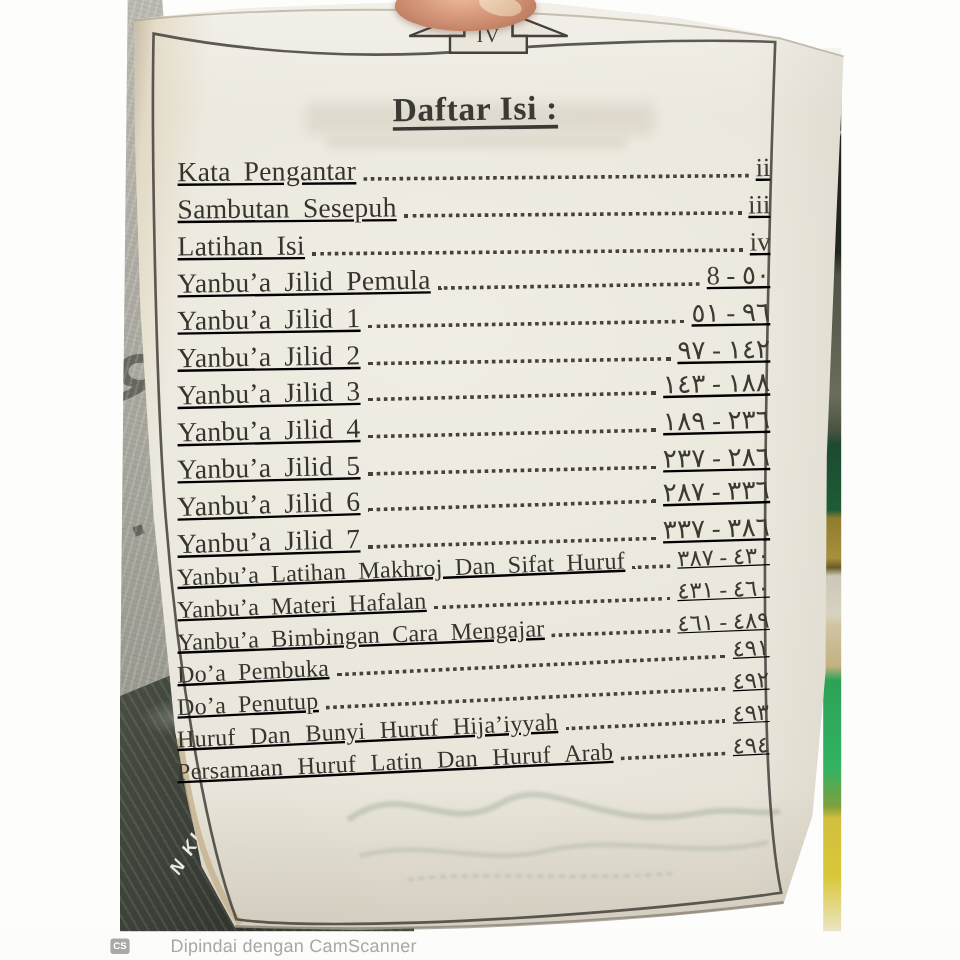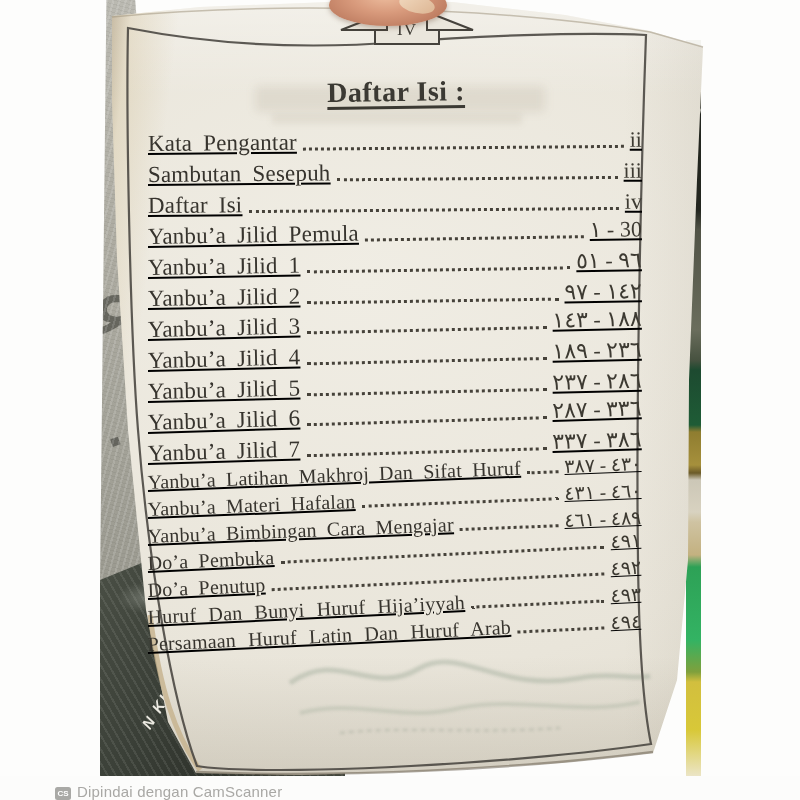--- a/index.html
+++ b/index.html
@@ -84,24 +84,24 @@
   .toc-row:nth-child(n+7):nth-child(-n+9){transform:rotate(-1.3deg);}
   .toc-row:nth-child(n+10):nth-child(-n+11){transform:rotate(-1.7deg);}
   .toc-row:nth-child(n+12):nth-child(-n+14){transform:rotate(-2.2deg);}
   .toc-row:nth-child(n+15){transform:rotate(-2.7deg);}
   .toc-row:nth-child(n+12){height:27px;font-size:20px;}
   .toc-row:nth-child(n+12) .toc-pages{font-size:19px;}
   .toc-row:nth-child(n+17) .toc-label{word-spacing:7px;}
 
   
   .scanbar{position:absolute;left:0;top:776px;width:800px;height:24px;z-index:10;background:#fcfcfb;
-    display:flex;align-items:flex-end;gap:6px;padding-left:55px;box-sizing:border-box;}
+    display:flex;align-items:center;gap:6px;padding-left:92px;box-sizing:border-box;}
   .cs-icon{width:16px;height:13px;background:#a9a9a6;border-radius:2.5px;color:#ffffff;
     font:bold 8px "Liberation Sans",sans-serif;display:flex;align-items:center;justify-content:center;flex:0 0 auto;}
-  .cs-text{font:15px "Liberation Sans",sans-serif;color:#a9a8a5;letter-spacing:.2px;}
+  .cs-text{font:15px "Liberation Sans",sans-serif;color:#a9a8a5;letter-spacing:.2px;margin-left:28px;}
 </style>
 </head>
 <body>
 
 <div class="canvas">
 
   <div class="strip-right"></div>
   <div class="strip-red"></div>
 
   <div class="cover-light">
@@ -140,28 +140,28 @@
       <span class="toc-label">Kata Pengantar</span>
       <span class="toc-dots"></span>
       <span class="toc-pages">ii</span>
     </div>
       <div class="toc-row">
       <span class="toc-label">Sambutan Sesepuh</span>
       <span class="toc-dots"></span>
       <span class="toc-pages">iii</span>
     </div>
       <div class="toc-row">
-      <span class="toc-label">Daftar Isi</span>
+      <span class="toc-label">Latihan Isi</span>
       <span class="toc-dots"></span>
       <span class="toc-pages">iv</span>
     </div>
       <div class="toc-row">
       <span class="toc-label">Yanbu’a Jilid Pemula</span>
       <span class="toc-dots"></span>
-      <span class="toc-pages">١ - 30</span>
+      <span class="toc-pages">8 - ٥٠</span>
     </div>
       <div class="toc-row">
       <span class="toc-label">Yanbu’a Jilid 1</span>
       <span class="toc-dots"></span>
       <span class="toc-pages">٥١ - ٩٦</span>
     </div>
       <div class="toc-row">
       <span class="toc-label">Yanbu’a Jilid 2</span>
       <span class="toc-dots"></span>
       <span class="toc-pages">٩٧ - ١٤٢</span>

